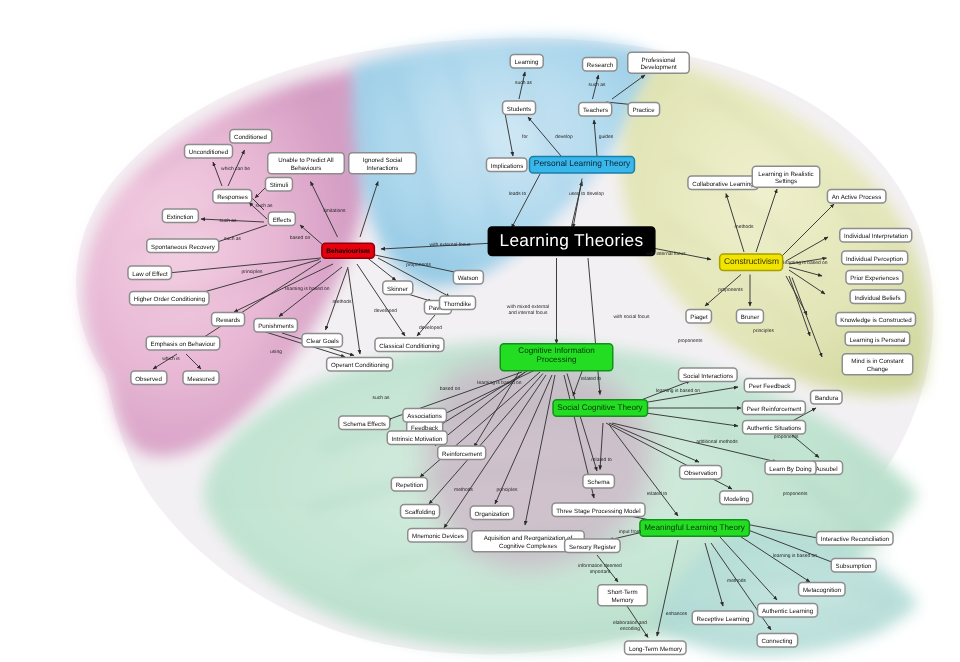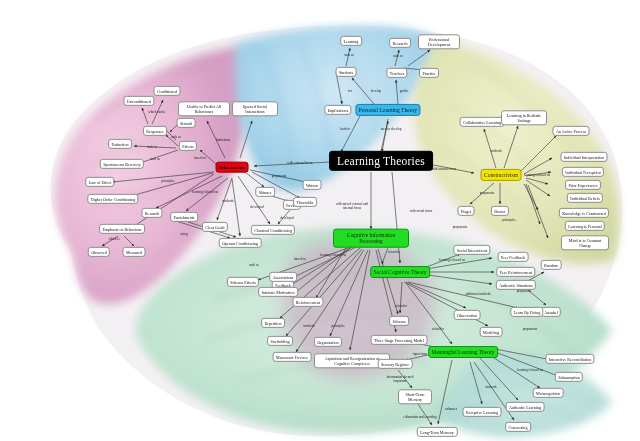--- a/index.html
+++ b/index.html
@@ -1,19 +1,19 @@
 <!DOCTYPE html>
 <html><head>
 <meta charset="utf-8">
 <style>
   html,body{margin:0;padding:0;background:#ffffff;}
   #stage{
     position:relative;width:640px;height:441px;overflow:hidden;
     background:#ffffff;
-    font-family:Liberation Serif, serif;
+    font-family:Liberation Sans, sans-serif;
   }
   
   #brain{position:absolute;inset:0;}
   #brain svg{display:block;}
 
   
   #edges{position:absolute;inset:0;pointer-events:none;}
 
   
   .node{

